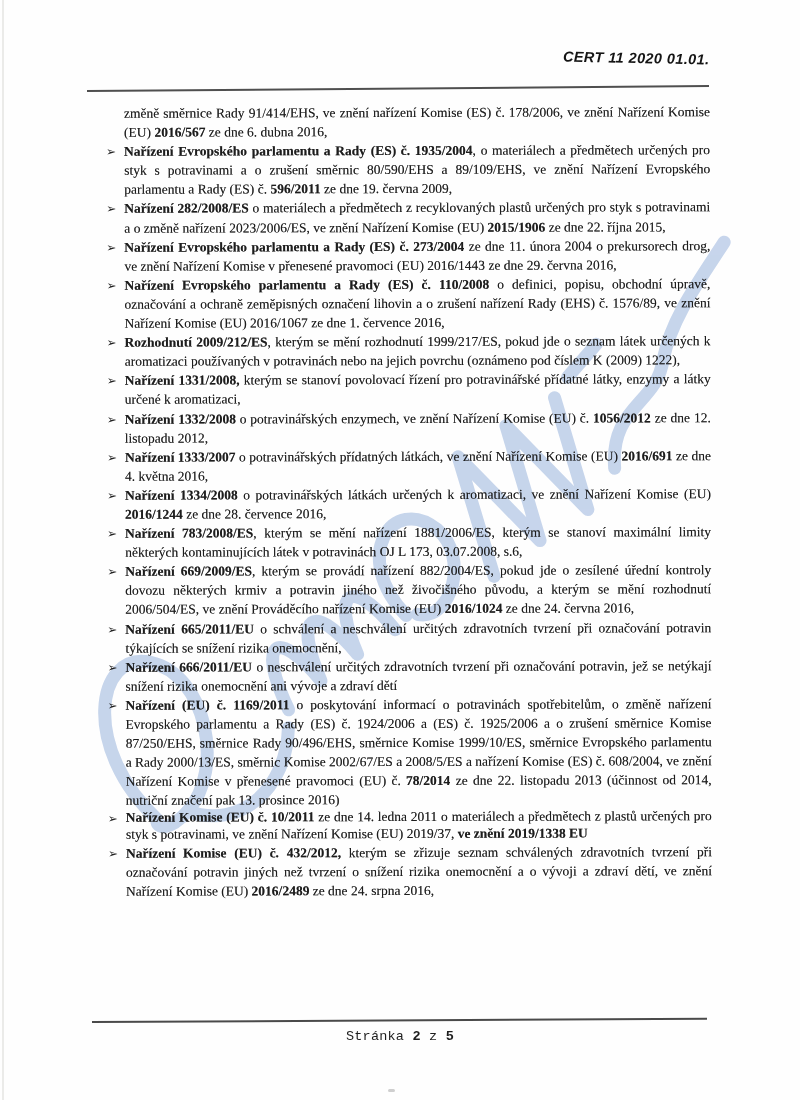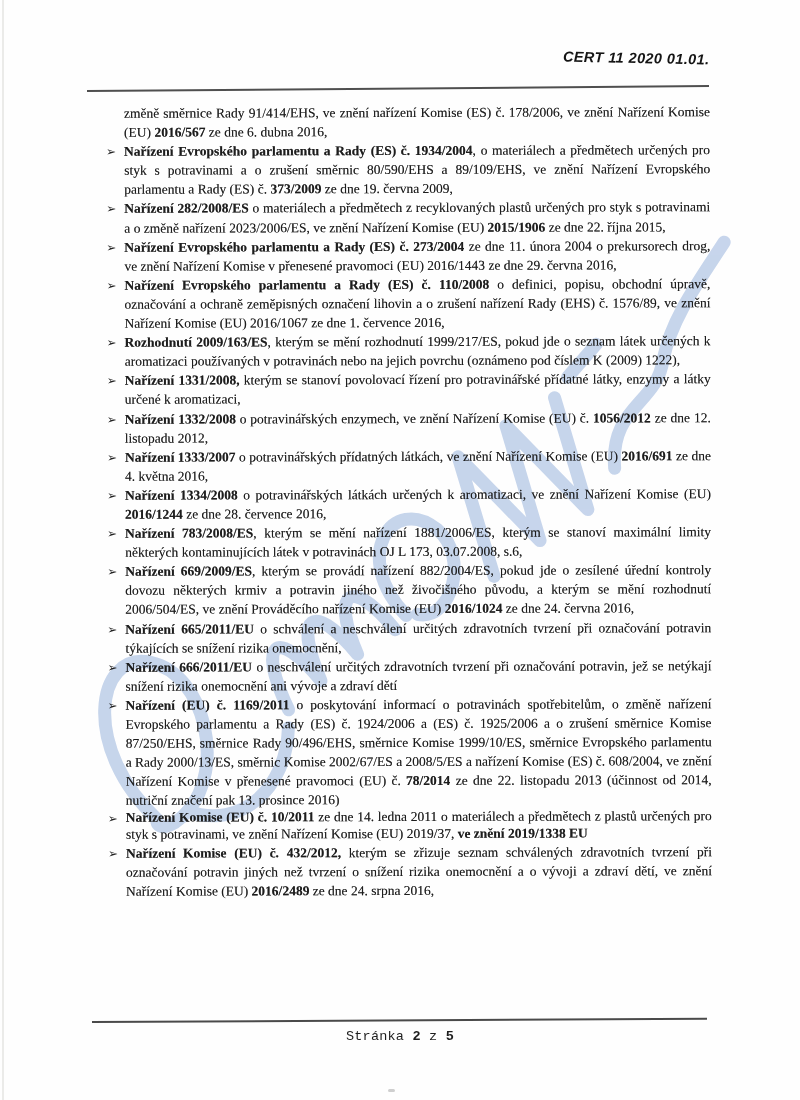--- a/index.html
+++ b/index.html
@@ -74,25 +74,25 @@
       <path d="M 640 498 L 682 486"></path>
     </g>
   </svg>
 
   <div class="doc-code">CERT 11 2020 01.01.</div>
   <div class="header-rule"></div>
 
   <div class="body-text">
     <p class="continuation"><span>změně směrnice Rady 91/414/EHS, ve znění nařízení Komise (ES) č. 178/2006, ve znění Nařízení Komise (EU) </span><span class="b">2016/567</span><span> ze dne 6. dubna 2016,</span></p>
     <ul class="reg-list">
-        <li class="reg-item"><span class="bullet">➢</span><span><span class="b">Nařízení Evropského parlamentu a Rady (ES) č. 1934/2004</span><span>, o materiálech a předmětech určených pro styk s potravinami a o zrušení směrnic 80/590/EHS a 89/109/EHS, ve znění Nařízení Evropského parlamentu a Rady (ES) č. </span><span class="b">373/2009</span><span> ze dne 19. června 2009,</span></span></li>
+        <li class="reg-item"><span class="bullet">➢</span><span><span class="b">Nařízení Evropského parlamentu a Rady (ES) č. 1935/2004</span><span>, o materiálech a předmětech určených pro styk s potravinami a o zrušení směrnic 80/590/EHS a 89/109/EHS, ve znění Nařízení Evropského parlamentu a Rady (ES) č. </span><span class="b">596/2011</span><span> ze dne 19. června 2009,</span></span></li>
         <li class="reg-item"><span class="bullet">➢</span><span><span class="b">Nařízení 282/2008/ES</span><span> o materiálech a předmětech z recyklovaných plastů určených pro styk s potravinami a o změně nařízení 2023/2006/ES, ve znění Nařízení Komise (EU) </span><span class="b">2015/1906</span><span> ze dne 22. října 2015,</span></span></li>
         <li class="reg-item"><span class="bullet">➢</span><span><span class="b">Nařízení Evropského parlamentu a Rady (ES) č. 273/2004</span><span> ze dne 11. února 2004 o prekursorech drog, ve znění Nařízení Komise v přenesené pravomoci (EU) 2016/1443 ze dne 29. června 2016,</span></span></li>
         <li class="reg-item"><span class="bullet">➢</span><span><span class="b">Nařízení Evropského parlamentu a Rady (ES) č. 110/2008</span><span> o definici, popisu, obchodní úpravě, označování a ochraně zeměpisných označení lihovin a o zrušení nařízení Rady (EHS) č. 1576/89, ve znění Nařízení Komise (EU) 2016/1067 ze dne 1. července 2016,</span></span></li>
-        <li class="reg-item"><span class="bullet">➢</span><span><span class="b">Rozhodnutí 2009/163/ES</span><span>, kterým se mění rozhodnutí 1999/217/ES, pokud jde o seznam látek určených k aromatizaci používaných v potravinách nebo na jejich povrchu (oznámeno pod číslem K (2009) 1222),</span></span></li>
+        <li class="reg-item"><span class="bullet">➢</span><span><span class="b">Rozhodnutí 2009/212/ES</span><span>, kterým se mění rozhodnutí 1999/217/ES, pokud jde o seznam látek určených k aromatizaci používaných v potravinách nebo na jejich povrchu (oznámeno pod číslem K (2009) 1222),</span></span></li>
         <li class="reg-item"><span class="bullet">➢</span><span><span class="b">Nařízení 1331/2008,</span><span> kterým se stanoví povolovací řízení pro potravinářské přídatné látky, enzymy a látky určené k aromatizaci,</span></span></li>
         <li class="reg-item"><span class="bullet">➢</span><span><span class="b">Nařízení 1332/2008</span><span> o potravinářských enzymech, ve znění Nařízení Komise (EU) č. </span><span class="b">1056/2012</span><span> ze dne 12. listopadu 2012,</span></span></li>
         <li class="reg-item"><span class="bullet">➢</span><span><span class="b">Nařízení 1333/2007</span><span> o potravinářských přídatných látkách, ve znění Nařízení Komise (EU) </span><span class="b">2016/691</span><span> ze dne 4. května 2016,</span></span></li>
         <li class="reg-item"><span class="bullet">➢</span><span><span class="b">Nařízení 1334/2008</span><span> o potravinářských látkách určených k aromatizaci, ve znění Nařízení Komise (EU) </span><span class="b">2016/1244</span><span> ze dne 28. července 2016,</span></span></li>
         <li class="reg-item"><span class="bullet">➢</span><span><span class="b">Nařízení 783/2008/ES</span><span>, kterým se mění nařízení 1881/2006/ES, kterým se stanoví maximální limity některých kontaminujících látek v potravinách OJ L 173, 03.07.2008, s.6,</span></span></li>
         <li class="reg-item"><span class="bullet">➢</span><span><span class="b">Nařízení 669/2009/ES</span><span>, kterým se provádí nařízení 882/2004/ES, pokud jde o zesílené úřední kontroly dovozu některých krmiv a potravin jiného než živočišného původu, a kterým se mění rozhodnutí 2006/504/ES, ve znění Prováděcího nařízení Komise (EU) </span><span class="b">2016/1024</span><span> ze dne 24. června 2016,</span></span></li>
         <li class="reg-item"><span class="bullet">➢</span><span><span class="b">Nařízení 665/2011/EU</span><span> o schválení a neschválení určitých zdravotních tvrzení při označování potravin týkajících se snížení rizika onemocnění,</span></span></li>
         <li class="reg-item"><span class="bullet">➢</span><span><span class="b">Nařízení 666/2011/EU</span><span> o neschválení určitých zdravotních tvrzení při označování potravin, jež se netýkají snížení rizika onemocnění ani vývoje a zdraví dětí</span></span></li>
         <li class="reg-item"><span class="bullet">➢</span><span><span class="b">Nařízení (EU) č. 1169/2011</span><span>  o poskytování informací o potravinách spotřebitelům, o změně nařízení Evropského parlamentu a Rady (ES) č. 1924/2006 a (ES) č. 1925/2006 a o zrušení směrnice Komise 87/250/EHS, směrnice Rady 90/496/EHS, směrnice Komise 1999/10/ES, směrnice Evropského parlamentu a Rady 2000/13/ES, směrnic Komise 2002/67/ES a 2008/5/ES a nařízení Komise (ES) č. 608/2004, ve znění Nařízení Komise v přenesené pravomoci (EU) č. </span><span class="b">78/2014</span><span> ze dne 22. listopadu 2013 (účinnost od 2014, nutriční značení pak 13. prosince 2016)</span></span></li>
         <li class="reg-item tight"><span class="bullet">➢</span><span><span class="b">Nařízení Komise (EU) č. 10/2011</span><span> ze dne 14. ledna 2011 o materiálech a předmětech z plastů určených pro styk s potravinami, ve znění Nařízení Komise (EU) 2019/37, </span><span class="b">ve znění 2019/1338 EU</span></span></li>

